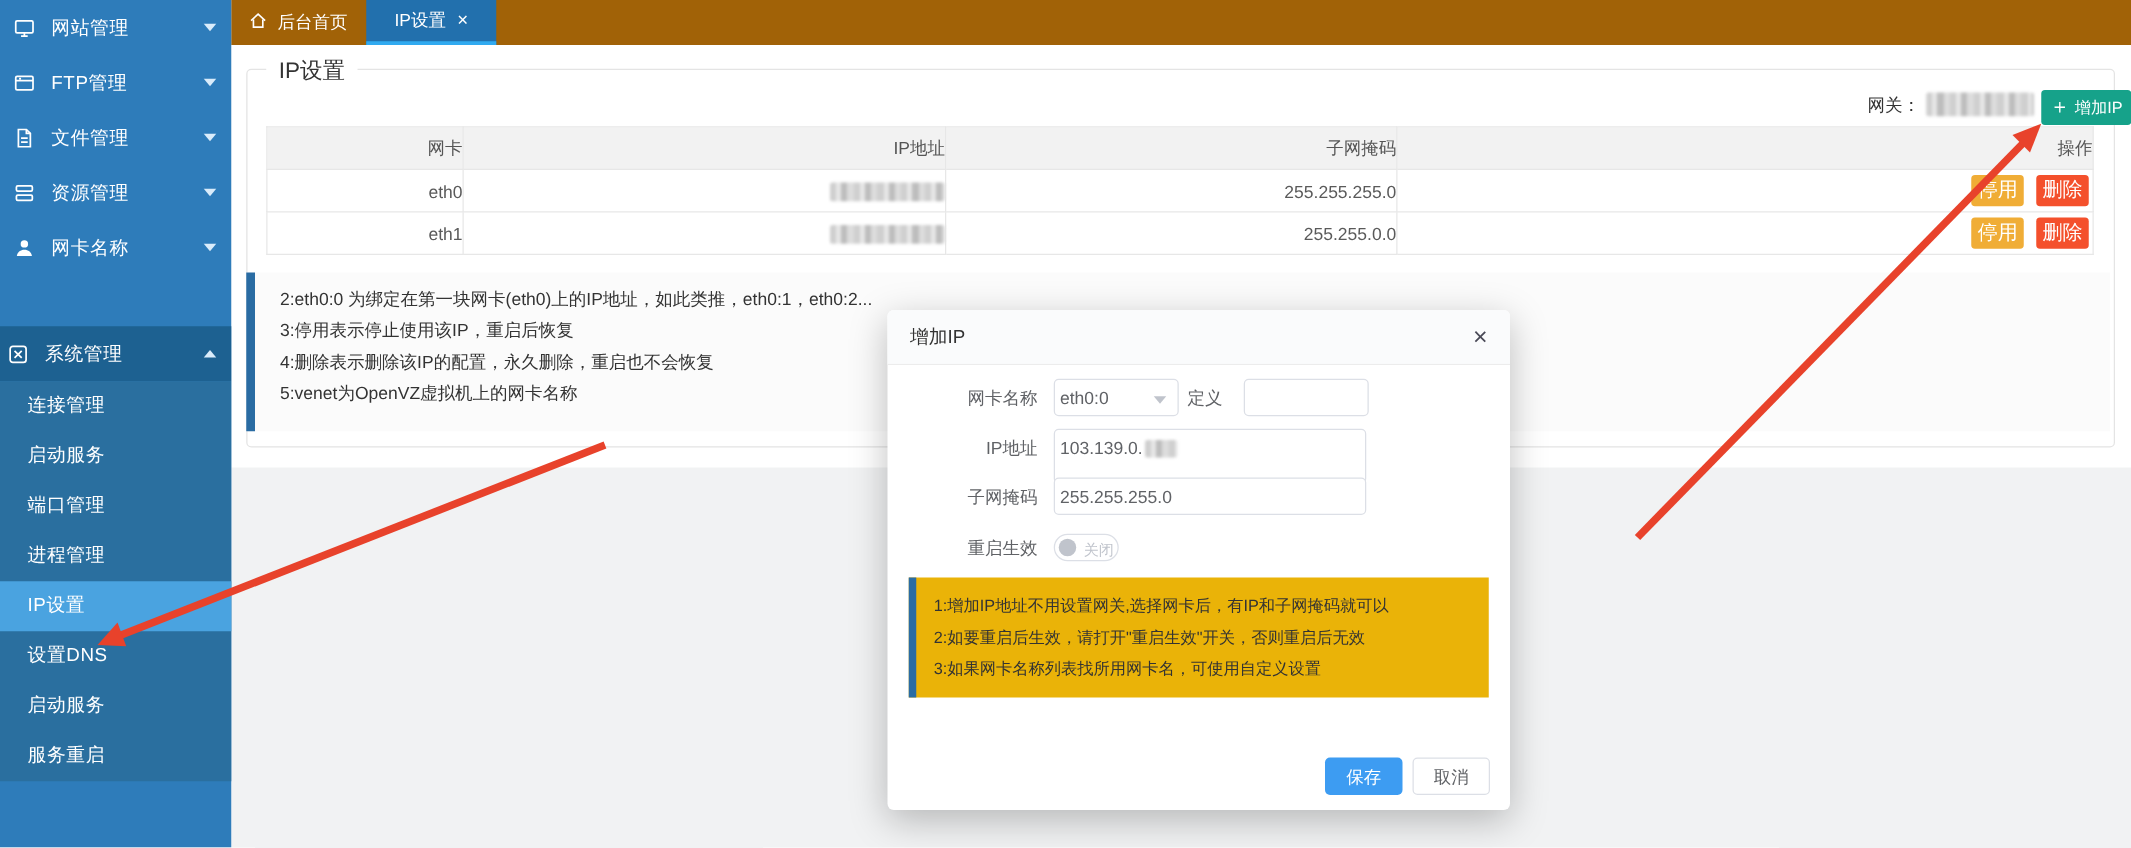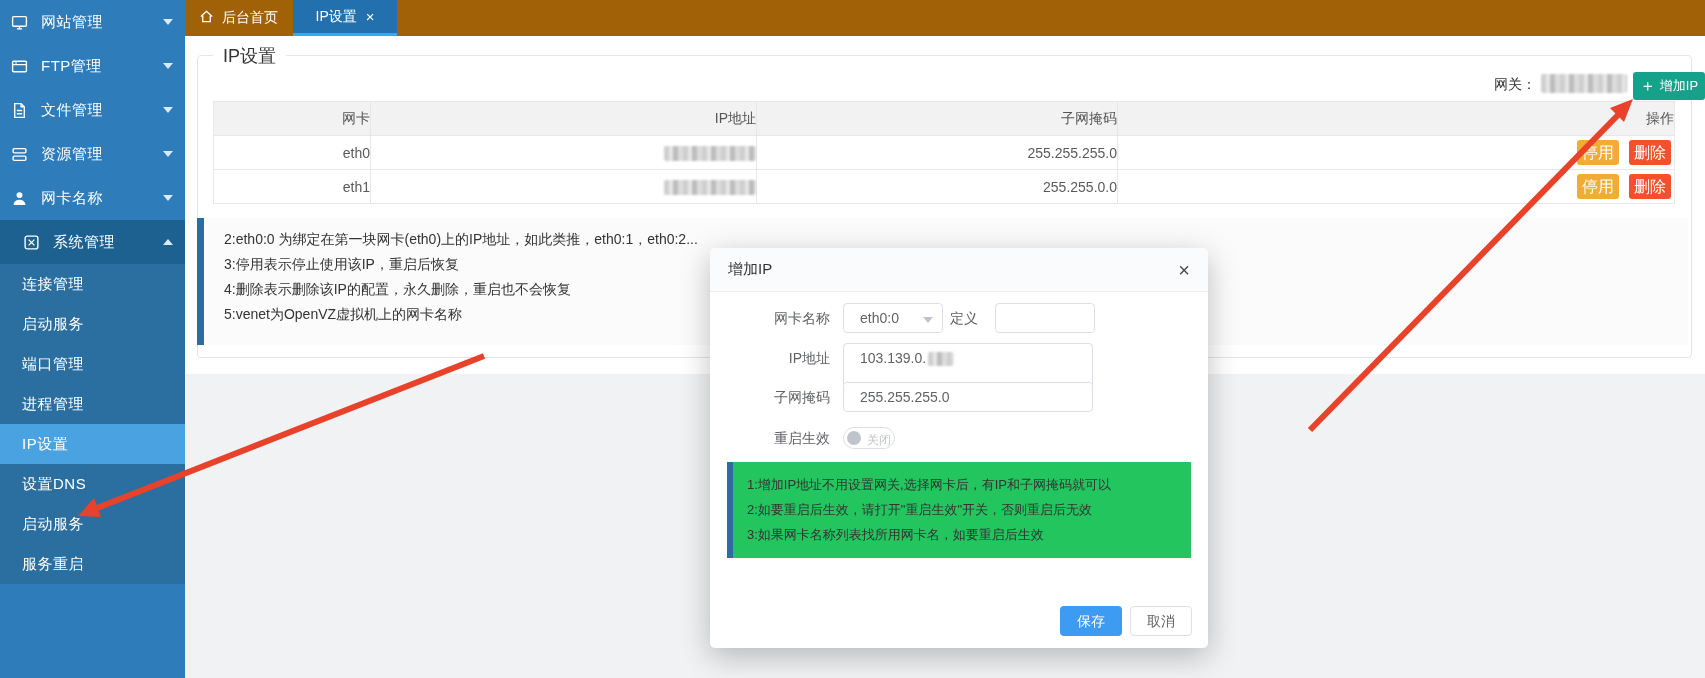--- a/index.html
+++ b/index.html
@@ -8,21 +8,21 @@
 
   
   .sidebar { position:absolute; left:0; top:0; width:185px; height:678px; background:#2e7cba; z-index:5; color:#fff; }
   .side-item { height:44px; display:flex; align-items:center; padding:0 12px 0 10px; cursor:pointer; }
   .side-item.first { height:37px; }
   .side-item .icn { width:18px; height:18px; margin-right:13px; display:flex; align-items:center; justify-content:center; flex:0 0 18px; }
   .side-item .lbl { font-size:15px; flex:1; letter-spacing:.5px; }
   .chev { width:0; height:0; border-left:5px solid transparent; border-right:5px solid transparent; }
   .chev.down { border-top:6px solid #d9ecfb; }
   .chev.up   { border-bottom:6px solid #d9ecfb; }
-  .side-item.open { background:#1d6191; padding-left:22px; }
+  .side-item.open { background:#1d6191; padding-left:5px;margin-top:41px; }
   .side-sub { background:#2a6f9f; }
   .sub-item { height:40px; line-height:40px; padding-left:22px; font-size:15px; cursor:pointer; letter-spacing:.5px; }
   .sub-item.active { background:#4aa3e0; }
 
   
   .topbar { position:absolute; left:185px; top:0; width:1520px; height:36px; background:#a16207; z-index:4; }
   .tab-home { position:absolute; left:14px; top:0; height:36px; display:flex; align-items:center; gap:8px; color:#fff; font-size:14px; cursor:pointer; }
   .tab-active { position:absolute; left:108px; top:0; width:104px; height:36px; background:#2270ad; border-bottom:3px solid #31aaf0; color:#fff; display:flex; align-items:center; justify-content:center; gap:9px; font-size:14px; cursor:pointer; }
   .tab-close { font-size:15px; line-height:1; cursor:pointer; }
 
@@ -49,32 +49,32 @@
 
   
   .note-main { position:absolute; left:197px; top:218px; width:1491px; height:127px; background:#fbfbfb; border-left:7px solid #2a6ca3; padding:9px 0 0 20px; font-size:14px; color:#333; line-height:25px; z-index:6; }
 
   
   .modal { position:absolute; left:710px; top:248px; width:498px; height:400px; background:#fff; border-radius:5px; box-shadow:0 8px 30px rgba(0,0,0,.25); z-index:20; }
   .modal-header { height:44px; background:#fafbfc; border-bottom:1px solid #ececec; border-radius:5px 5px 0 0; display:flex; align-items:center; padding:0 18px; }
   .modal-title { font-size:15px; color:#333; }
   .modal-close { margin-left:auto; font-size:20px; color:#4a4a57; cursor:pointer; line-height:1; }
   .m-label { position:absolute; left:0; width:120px; text-align:right; font-size:14px; color:#606266; line-height:30px; }
-  .m-box { position:absolute; border:1px solid #dcdfe6; border-radius:4px; background:#fff; font-size:14px; color:#606266; line-height:28px; padding-left:16px; }
+  .m-box { position:absolute; border:1px solid #dcdfe6; border-radius:4px; background:#fff; font-size:14px; color:#606266; line-height:28px; padding-left:4px; }
   .m-select { left:133px; top:55px; width:100px; height:30px; cursor:pointer; }
   .sel-chev { position:absolute; right:9px; top:13px; width:0; height:0; border-left:5px solid transparent; border-right:5px solid transparent; border-top:6px solid #c0c4cc; }
   .lbl-custom { position:absolute; left:240px; top:55px; font-size:14px; color:#606266; line-height:30px; }
   .in-custom { left:285px; top:55px; width:100px; height:30px; }
   .in-ip   { left:133px; top:95px;  width:250px; height:44px; }
   .in-mask { left:133px; top:134px; width:250px; height:30px; }
   .ip-blur { display:inline-block; width:26px; height:14px; vertical-align:middle; margin-left:2px; }
   .toggle { position:absolute; left:133px; top:179px; width:52px; height:22px; border:1px solid #dcdfe6; border-radius:11px; background:#fff; cursor:pointer; }
   .toggle-dot { position:absolute; left:3px; top:3px; width:14px; height:14px; border-radius:50%; background:#c0c4cc; }
   .toggle-text { position:absolute; left:23px; top:4px; font-size:12px; color:#c0c4cc; }
-  .note-modal { position:absolute; left:17px; top:214px; width:464px; height:96px; background:#22c55e; border-left:6px solid #2a6ca3; padding:10px 0 0 14px; font-size:13px; color:#333; line-height:25px; }
+  .note-modal { position:absolute; left:17px; top:214px; width:464px; height:96px; background:#eab308; border-left:6px solid #2a6ca3; padding:10px 0 0 14px; font-size:13px; color:#333; line-height:25px; }
   .btn-save { position:absolute; left:350px; top:358px; width:62px; height:30px; background:#3d9cf2; border-radius:4px; color:#fff; font-size:14px; line-height:30px; text-align:center; cursor:pointer; }
   .btn-cancel { position:absolute; left:420px; top:358px; width:62px; height:30px; background:#fff; border:1px solid #dcdfe6; border-radius:4px; color:#606266; font-size:14px; line-height:28px; text-align:center; cursor:pointer; }
 
   .arrows { position:absolute; left:0; top:0; z-index:40; pointer-events:none; }
 </style>
 </head>
 <body>
 
 <div class="sidebar">
   <div class="side-item">
@@ -244,21 +244,21 @@
 
   <div class="m-label" style="top:175px">重启生效</div>
   <div class="toggle">
     <span class="toggle-dot"></span>
     <span class="toggle-text">关闭</span>
   </div>
 
   <div class="note-modal">
     <div>1:增加IP地址不用设置网关,选择网卡后，有IP和子网掩码就可以</div>
     <div>2:如要重启后生效，请打开"重启生效"开关，否则重启后无效</div>
-    <div>3:如果网卡名称列表找所用网卡名，如要重启后生效</div>
+    <div>3:如果网卡名称列表找所用网卡名，可使用自定义设置</div>
   </div>
 
   <div class="btn-save">保存</div>
   <div class="btn-cancel">取消</div>
 </div>
 
 <svg class="arrows" width="1705" height="678">
   <g>
     <line x1="484" y1="356" x2="97" y2="508" stroke="#e8422b" stroke-width="6"></line>
     <polygon points="78,516 101,517 94,498" fill="#e8422b"></polygon>

